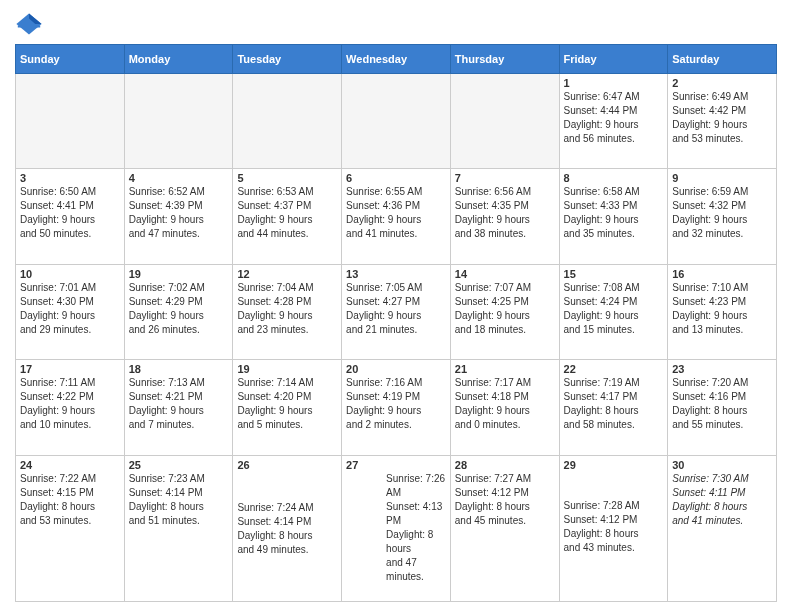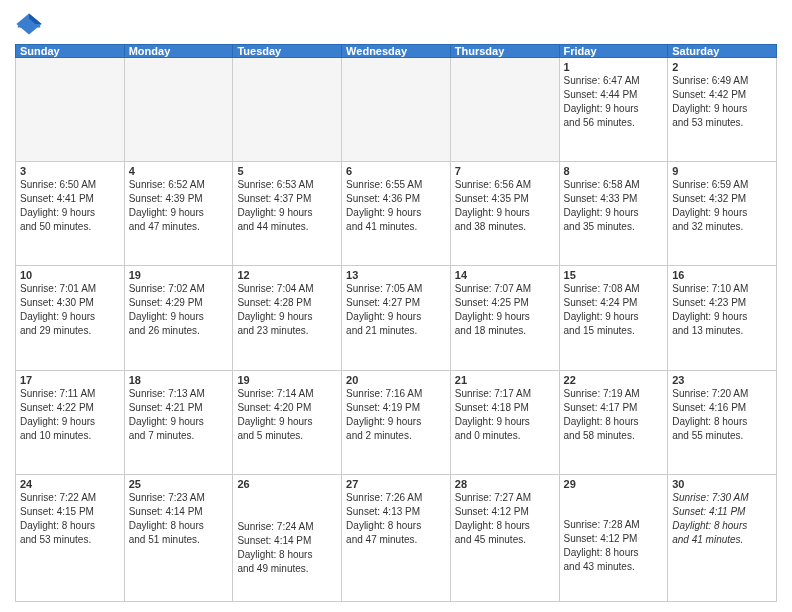--- a/index.html
+++ b/index.html
@@ -65,21 +65,21 @@
       border: 1px solid #ccc;
       border-collapse: collapse;
       width: 100%;
       table-layout: fixed;
     }
     .calendar th {
       background-color: #3a7ecf;
       color: #fff;
       font-size: 11px;
       font-weight: bold;
-      padding: 0 4px;
+      padding: 8px 4px;
       text-align: left;
       border: 1px solid #2a6ab0;
     }
     .calendar td {
       border: 1px solid #ccc;
       vertical-align: top;
       padding: 3px 4px;
       font-size: 9.5px;
       color: #333;
       background: #fff;
@@ -327,21 +327,21 @@
           </td>
           <td>
             <span class="day-num">26</span>
             <div class="day-info" style="white-space: pre-line; margin-top: 30px;">Sunrise: 7:24 AM
 Sunset: 4:14 PM
 Daylight: 8 hours
 and 49 minutes.</div>
           </td>
           <td>
             <span class="day-num">27</span>
-            <div class="day-info" style="white-space: pre-line;">Sunrise: 7:26 AM
+            <div class="day-info" style="white-space: pre-line; margin-left: 40px;">Sunrise: 7:26 AM
 Sunset: 4:13 PM
 Daylight: 8 hours
 and 47 minutes.</div>
           </td>
           <td>
             <span class="day-num">28</span>
             <div class="day-info" style="white-space: pre-line;">Sunrise: 7:27 AM
 Sunset: 4:12 PM
 Daylight: 8 hours
 and 45 minutes.</div>

